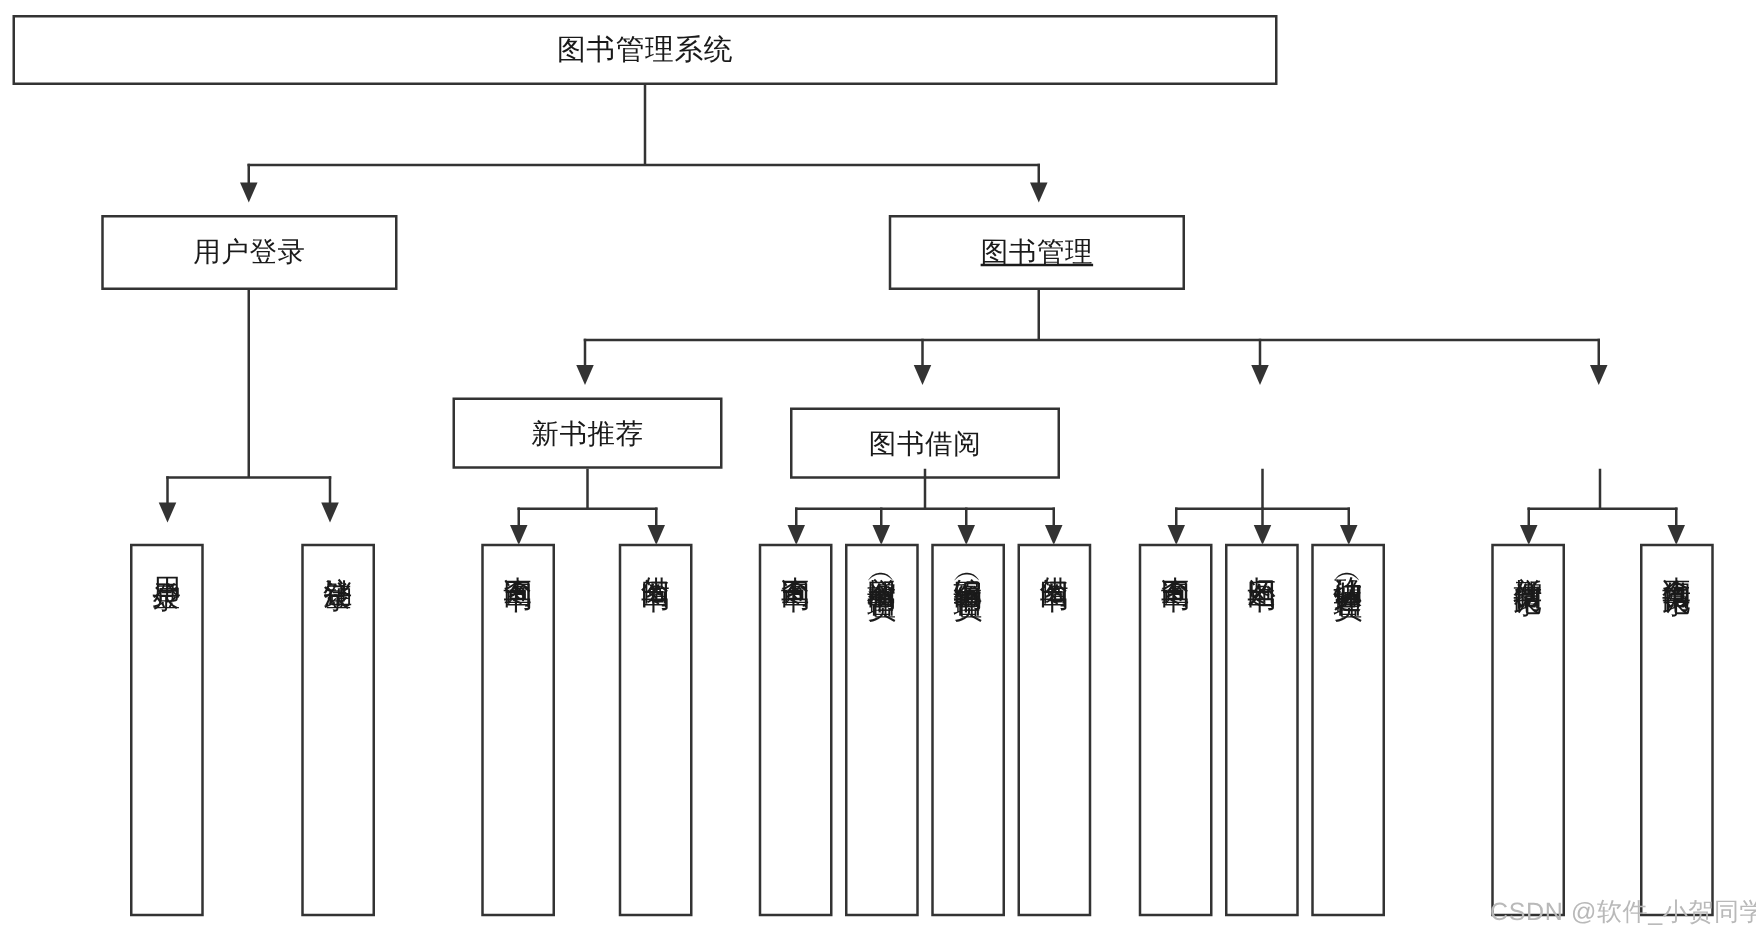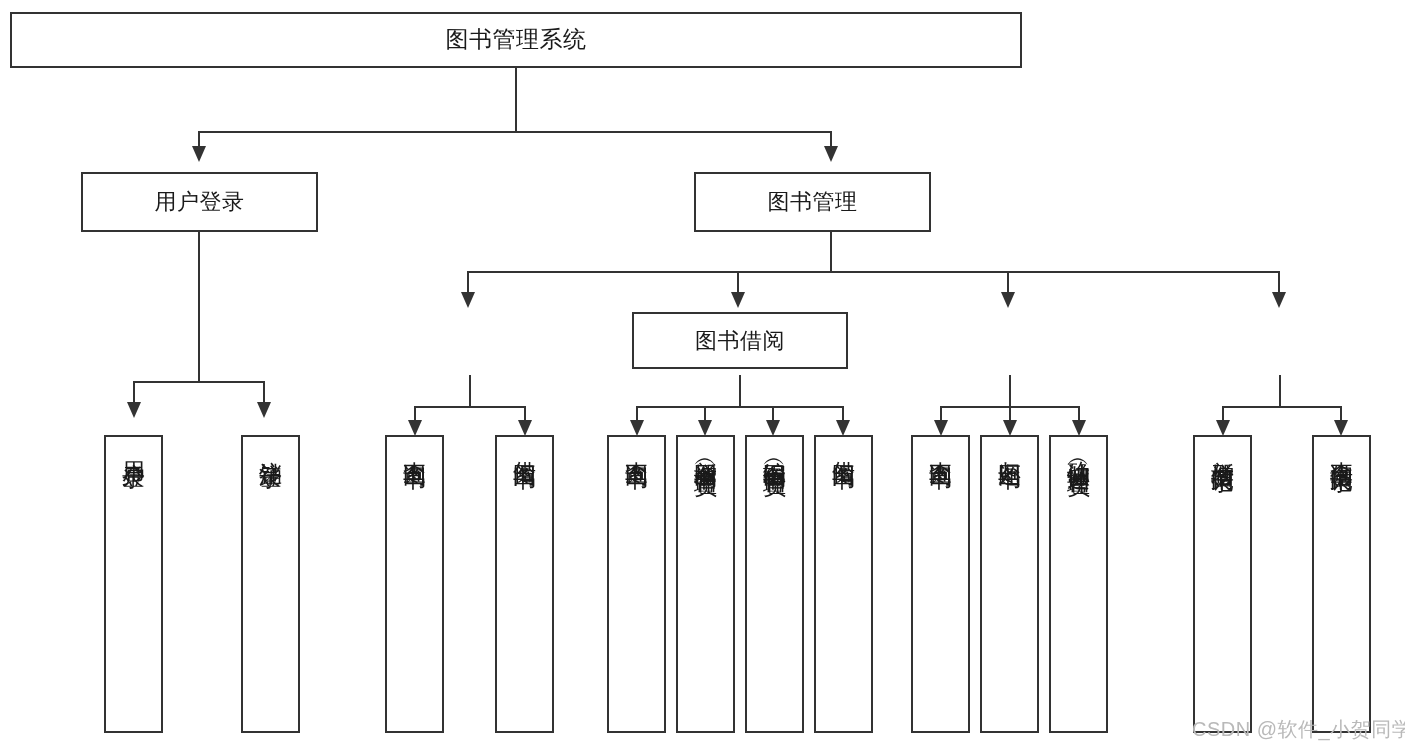--- a/index.html
+++ b/index.html
@@ -89,21 +89,21 @@
 
   <div class="line vline" style="left:198px;top:131px;width:2px;height:16px;"></div>
   <div class="line vline" style="left:830px;top:131px;width:2px;height:16px;"></div>
   <div class="arrow" style="left:192px;top:146px;"></div>
   <div class="arrow" style="left:824px;top:146px;"></div>
 
   <div class="node lvl1" style="left:81px;top:172px;width:237px;height:60px;">
     <span class="lbl">用户登录</span>
   </div>
 
-  <div class="node lvl1" style="left:694px;top:172px;width:237px;height:60px;">
+  <div class="node lvl1" style="left:711px;top:172px;width:237px;height:60px;text-decoration:underline;">
     <span class="lbl">图书管理</span>
   </div>
 
   <div class="line vline" style="left:198px;top:232px;width:2px;height:150px;"></div>
   <div class="line hline" style="left:133px;top:381px;width:132px;height:2px;"></div>
   <div class="line vline" style="left:133px;top:381px;width:2px;height:22px;"></div>
   <div class="line vline" style="left:263px;top:381px;width:2px;height:22px;"></div>
   <div class="arrow" style="left:127px;top:402px;"></div>
   <div class="arrow" style="left:257px;top:402px;"></div>
 
@@ -111,21 +111,24 @@
   <div class="line hline" style="left:467px;top:271px;width:813px;height:2px;"></div>
   <div class="line vline" style="left:467px;top:271px;width:2px;height:22px;"></div>
   <div class="line vline" style="left:737px;top:271px;width:2px;height:22px;"></div>
   <div class="line vline" style="left:1007px;top:271px;width:2px;height:22px;"></div>
   <div class="line vline" style="left:1278px;top:271px;width:2px;height:22px;"></div>
   <div class="arrow" style="left:461px;top:292px;"></div>
   <div class="arrow" style="left:731px;top:292px;"></div>
   <div class="arrow" style="left:1001px;top:292px;"></div>
   <div class="arrow" style="left:1272px;top:292px;"></div>
 
-  <div class="node lvl2" style="left:632px;top:312px;width:216px;height:57px;align-items:center;">
+  <div class="node lvl2" style="left:362px;top:318px;width:216px;height:57px;">
+    <span class="lbl">新书推荐</span>
+  </div>
+  <div class="node lvl2" style="left:632px;top:326px;width:216px;height:57px;align-items:center;">
     <span class="lbl">图书借阅</span>
   </div>
 
   <div class="line vline" style="left:469px;top:375px;width:2px;height:32px;"></div>
   <div class="line hline" style="left:414px;top:406px;width:112px;height:2px;"></div>
   <div class="line vline" style="left:414px;top:406px;width:2px;height:16px;"></div>
   <div class="line vline" style="left:524px;top:406px;width:2px;height:16px;"></div>
   <div class="arrow" style="left:408px;top:420px;"></div>
   <div class="arrow" style="left:518px;top:420px;"></div>
 

